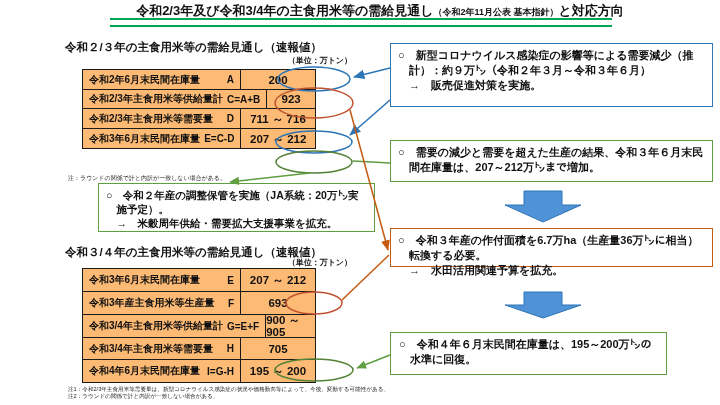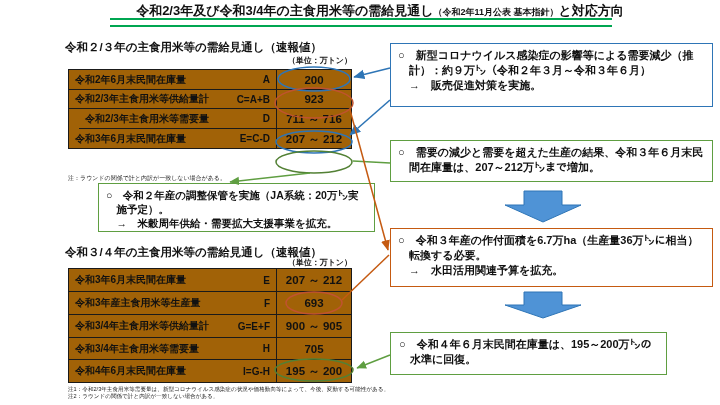--- a/index.html
+++ b/index.html
@@ -10,21 +10,21 @@
   
   .title-wrap{position:absolute;left:0;top:1px;width:720px;text-align:center;white-space:nowrap;padding-left:20px;}
   .title-main{font-size:13px;font-weight:bold;}
   .title-paren{font-size:9px;font-weight:bold;}
   .title-underline{position:absolute;left:110px;top:18px;width:502px;height:5px;
     border-top:2px solid #00a651;border-bottom:2px solid #00a651;}
   
   .sec-title{position:absolute;left:65px;font-size:11.5px;font-weight:bold;white-space:nowrap;}
   .unit-label{position:absolute;left:68px;width:284px;text-align:right;font-size:8px;font-weight:bold;}
   
-  .rice-table{position:absolute;left:68px;width:284px;border:1.5px solid #1a1a1a;box-sizing:border-box;background:#a16207;}
+  .rice-table{position:absolute;left:82px;width:234px;border:1.5px solid #1a1a1a;box-sizing:border-box;background:#fdba74;}
   .t-row{display:flex;border-bottom:1px solid #1a1a1a;box-sizing:border-box;}
   .t-row.noline{border-bottom:none;}
   .t-row.last{border-bottom:none;}
   .t-label{flex:1;display:flex;justify-content:space-between;align-items:center;
     padding:0 6px;border-right:1.5px solid #1a1a1a;font-weight:bold;font-size:10px;white-space:nowrap;}
   .t-code{margin-left:4px;font-size:10px;font-weight:bold;}
   .t-value{width:74px;display:flex;flex-direction:column;justify-content:center;align-items:center;
     font-weight:bold;font-size:11.5px;line-height:12px;}
   .t-subvalue{font-size:6.5px;line-height:7px;margin-top:1px;white-space:nowrap;}
   .t-note{position:absolute;left:68px;font-size:6px;color:#222;white-space:nowrap;}
@@ -32,21 +32,21 @@
   
   .callout{position:absolute;box-sizing:border-box;background:#fff;font-weight:bold;padding:4px 7px;}
   .callout .hang{padding-left:1em;text-indent:-1em;}
   .callout .act{padding-left:1em;}
   .b-blue{border:1.7px solid #2e75b6;}
   .b-green{border:1.7px solid #5f9e41;}
   .b-orange{border:1.7px solid #c55a11;}
   .storage-box{left:98px;top:183px;width:277px;height:49px;font-size:10.5px;line-height:14px;}
   .demand-box{left:390px;top:43px;width:323px;height:64px;font-size:11px;line-height:15px;}
   .increase-box{left:390px;top:140px;width:323px;height:42px;font-size:11px;line-height:15px;}
-  .conversion-box{left:390px;top:228px;width:323px;height:59px;font-size:11px;line-height:15px;}
+  .conversion-box{left:390px;top:228px;width:323px;height:39px;font-size:11px;line-height:15px;}
   .recovery-box{left:390px;top:332px;width:277px;height:43px;font-size:11px;line-height:15px;padding-left:8px;}
   
   #overlay{position:absolute;left:0;top:0;width:720px;height:405px;pointer-events:none;z-index:6;}
 </style>
 </head>
 <body>
 
 <div id="slide">
 
   <div class="title-wrap">
@@ -69,21 +69,21 @@
     </div>
     <div class="t-row" style="height:19px;">
       <div class="t-label">
           <span>令和2/3年主食用米等供給量計</span>
           <span class="t-code">C=A+B</span>
         </div>
       <div class="t-value">
           <span>923</span>
         </div>
     </div>
-    <div class="t-row" style="height:20px;margin-left:10px;">
+    <div class="t-row" style="height:20px;">
       <div class="t-label">
           <span>令和2/3年主食用米等需要量</span>
           <span class="t-code">D</span>
         </div>
       <div class="t-value">
           <span>711 ～ 716</span>
         </div>
     </div>
     <div class="t-row last" style="height:19px;">
       <div class="t-label">

